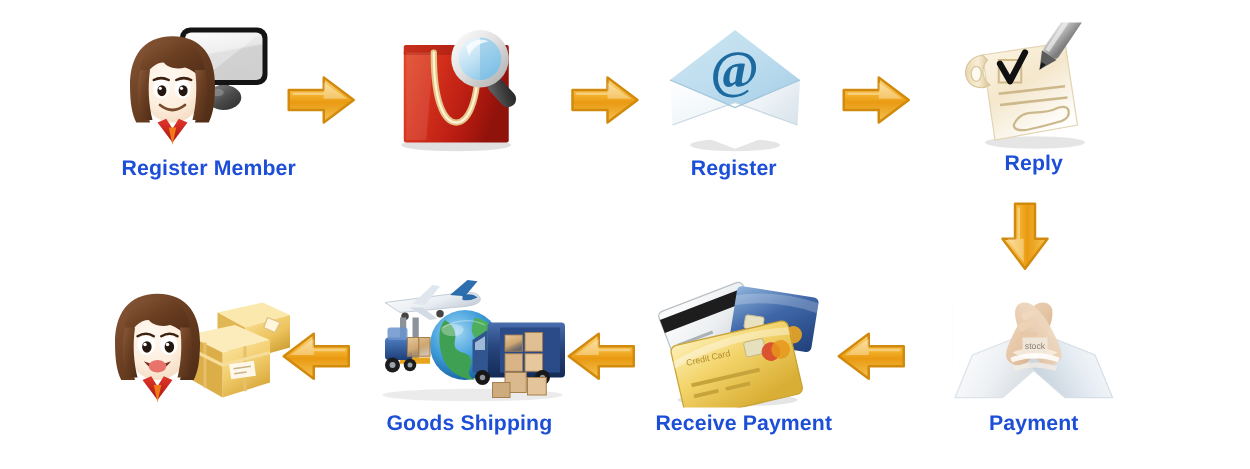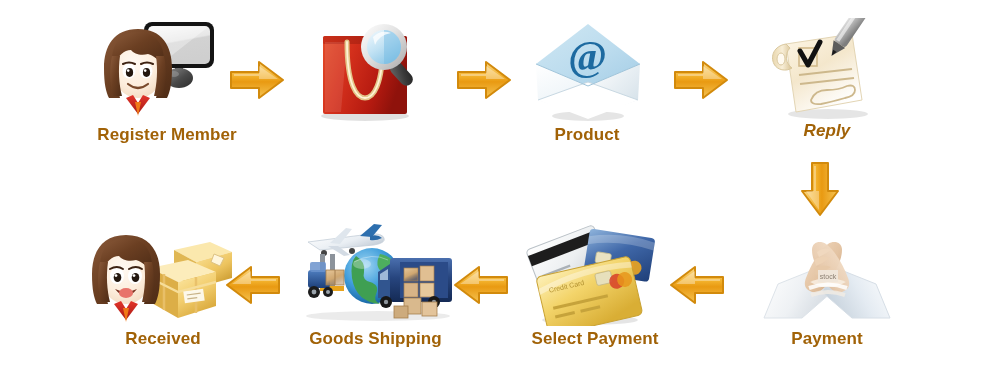--- a/index.html
+++ b/index.html
@@ -9,21 +9,21 @@
     font-family:"Liberation Sans","DejaVu Sans",sans-serif;
     overflow:hidden;
     position:relative;
   }
   .flow{position:relative;width:1000px;height:375px;}
 
   
   .node{position:absolute;width:170px;text-align:center;}
   .node .art{position:relative;height:105px;width:170px;margin:0 auto;}
   .node .label{
-    font-size:17px;font-weight:600;color:#a16207;
+    font-size:17px;font-weight:600;color:#1d4ed8;
     letter-spacing:.1px;line-height:20px;white-space:nowrap;
     margin-top:2px;
   }
 
   
   .arrow{position:absolute;}
   .arrow svg{display:block;}
 
   
   .girl{position:absolute;left:14px;top:8px;width:84px;height:92px;}
@@ -220,31 +220,31 @@
 
         <path d="M112 44 L60 66 L62 96 L110 80 Z" fill="url(#sideg)"></path>
 
         <path d="M10 80 L60 62 L110 80 L60 99 Z" fill="#ffffff"></path>
         <path d="M10 80 L60 62 L110 80" fill="none" stroke="#c8d8e2" stroke-width="1"></path>
         <path d="M8 44 L60 66 L112 44" fill="none" stroke="#9fc4da" stroke-width="1"></path>
 
         <text x="60" y="50" text-anchor="middle" font-family="'Liberation Serif','DejaVu Serif',serif" font-size="42" font-weight="700" fill="#1d6aa0" transform="rotate(-2 60 46)">@</text>
       </svg>
     </div>
-    <div class="label">Product</div>
+    <div class="label">Register</div>
   </div>
 
   <div class="arrow" style="left:672px;top:57px;">
     <svg width="58" height="46" viewBox="0 0 58 46">
       <path d="M3 15 L31 15 L31 5 L55 23 L31 41 L31 31 L3 31 Z" fill="url(#ag1)" stroke="#D28A0C" stroke-width="2" stroke-linejoin="round"></path>
       <path d="M6 17 L31 17 L31 9 L50 22 L31 22 L31 19 L6 19 Z" fill="#ffffff" opacity=".35"></path>
     </svg>
   </div>
 
-  <div class="node" style="left:742px;top:14px;font-style:italic;">
+  <div class="node" style="left:742px;top:14px;">
     <div class="art">
       <svg class="ic" style="left:24px;top:4px;" width="122" height="104" viewBox="0 0 122 104">
         <defs>
           <linearGradient id="parch" x1="0" y1="0" x2="0.6" y2="1">
             <stop offset="0%" stop-color="#fdf6e6"></stop>
               <stop offset="50%" stop-color="#f4e7cc"></stop>
             <stop offset="100%" stop-color="#ffffff"></stop>
           </linearGradient>
           <linearGradient id="rollg" x1="0" y1="0" x2="1" y2="0">
             <stop offset="0%" stop-color="#e9d7ae"></stop>
@@ -409,21 +409,21 @@
           <rect x="74" y="52" width="16" height="12" rx="2" fill="#e7e0bc" stroke="#c3b889" stroke-width=".8"></rect>
           <circle cx="94" cy="64" r="7.5" fill="#d8472a" opacity=".9"></circle>
           <circle cx="102" cy="64" r="7.5" fill="#e8971b" opacity=".85"></circle>
           <text x="26" y="60" font-family="'Liberation Sans',sans-serif" font-size="7" fill="#b08f2e">Credit Card</text>
           <path d="M26 76 h56" stroke="#c6a33b" stroke-width="3"></path>
           <path d="M26 85 h20" stroke="#c6a33b" stroke-width="3"></path>
           <path d="M52 85 h20" stroke="#c6a33b" stroke-width="3"></path>
         </g>
       </svg>
     </div>
-    <div class="label">Select Payment</div>
+    <div class="label">Receive Payment</div>
   </div>
 
   <div class="arrow" style="left:452px;top:262px;">
     <svg width="58" height="46" viewBox="0 0 58 46">
       <path d="M55 15 L27 15 L27 5 L3 23 L27 41 L27 31 L55 31 Z" fill="url(#agl)" stroke="#D28A0C" stroke-width="2" stroke-linejoin="round"></path>
       <path d="M52 17 L27 17 L27 9 L8 22 L27 22 L27 19 L52 19 Z" fill="#ffffff" opacity=".35"></path>
     </svg>
   </div>
 
   <div class="node" style="left:278px;top:222px;width:195px;">
@@ -568,16 +568,15 @@
         <circle cx="50" cy="43.6" r="1.4" fill="#ffffff"></circle>
         <path d="M26 37 q7 -4 13 0" stroke="#3d2212" stroke-width="2" fill="none" stroke-linecap="round"></path>
         <path d="M45 37 q7 -4 13 0" stroke="#3d2212" stroke-width="2" fill="none" stroke-linecap="round"></path>
 
         <path d="M31 57 q11 14 22 0 q-11 5 -22 0 Z" fill="#7a3220"></path>
         <ellipse cx="42" cy="61" rx="7" ry="5" fill="#e8736a"></ellipse>
         <path d="M30 72 L42 88 L54 72 L47 69 L42 77 L37 69 Z" fill="url(#collarg)"></path>
         <path d="M39 76 L42 90 L45 76 Z" fill="#f07a18"></path>
       </svg>
     </div>
-    <div class="label">Received</div>
   </div>
 
 </div>
 
 </body></html>

